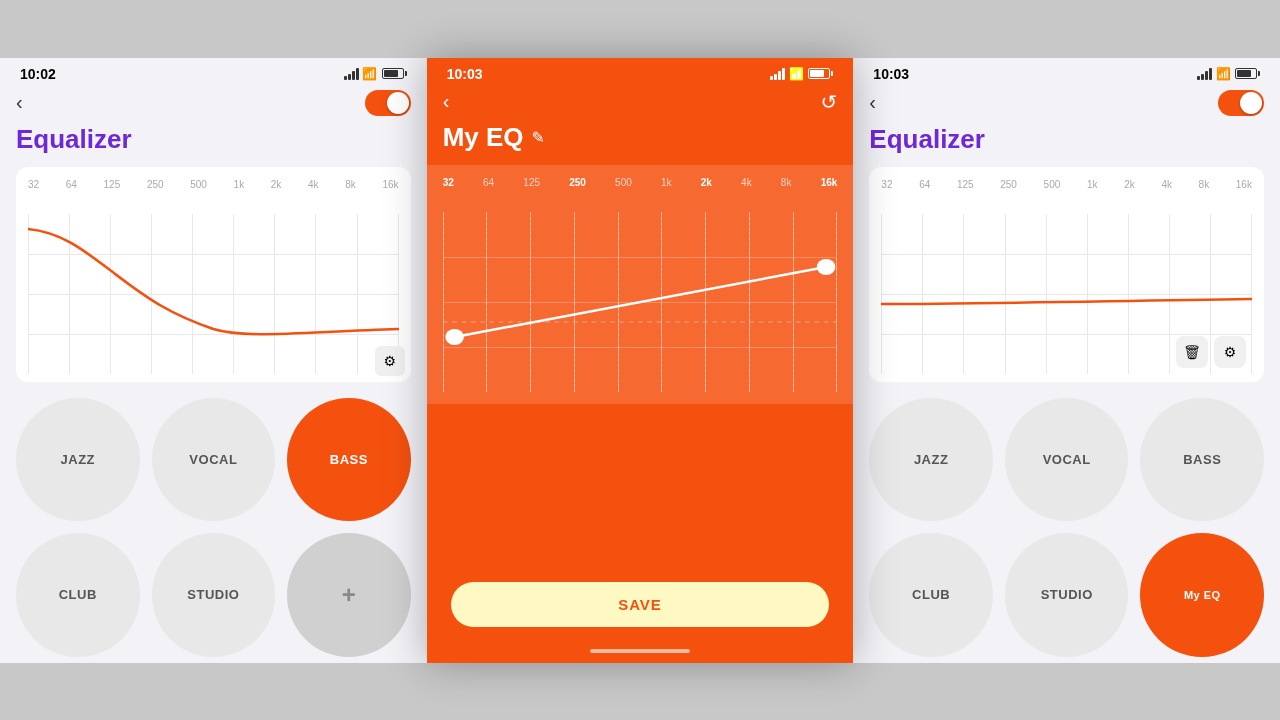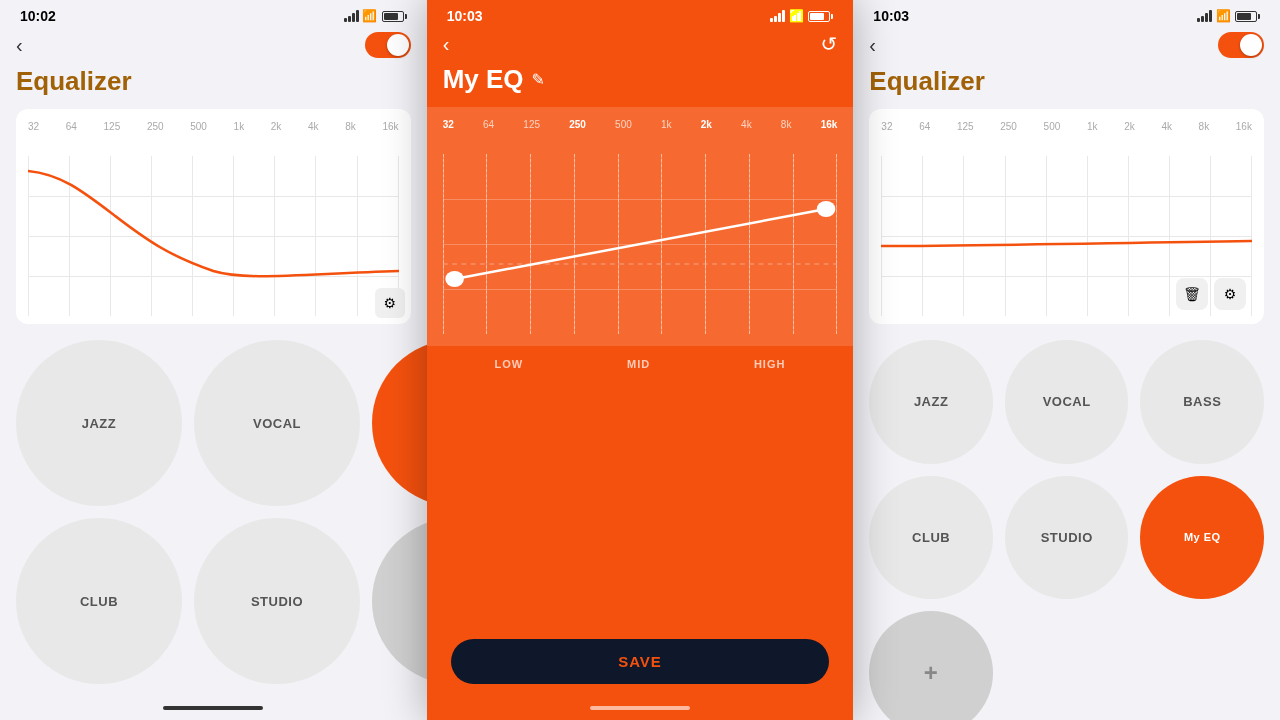--- a/index.html
+++ b/index.html
@@ -11,21 +11,21 @@
       justify-content: center;
       align-items: center;
       font-family: -apple-system, BlinkMacSystemFont, 'Helvetica Neue', sans-serif;
       overflow: hidden;
     }
 
     .screens-container {
       display: flex;
       gap: 0;
       align-items: stretch;
-      height: 720px;
+      height: 605px;
       width: 1280px;
     }
 
     
     .phone {
       flex: 1;
       background: #f2f2f7;
       display: flex;
       flex-direction: column;
       position: relative;
@@ -119,21 +119,21 @@
     .phone.middle .back-btn { color: white; }
 
     .nav-title-row {
       display: flex;
       align-items: center;
       padding: 0 16px 12px;
     }
     .nav-title {
       font-size: 26px;
       font-weight: 700;
-      color: #a16207;
+      color: #6d28d9;
     }
     .phone.middle .nav-title { color: white; }
 
     .edit-icon {
       margin-left: 8px;
       font-size: 16px;
       color: white;
     }
 
     
@@ -318,21 +318,21 @@
       font-weight: 600;
       color: rgba(255,255,255,0.7);
       letter-spacing: 1px;
     }
 
     .save-btn-container {
       padding: 12px 24px 16px;
     }
     .save-btn {
       width: 100%;
-      background: #0f172a;
+      background: #fef9c3;
       border: none;
       border-radius: 30px;
       padding: 14px;
       font-size: 15px;
       font-weight: 700;
       color: #f5510e;
       letter-spacing: 1px;
       cursor: pointer;
     }
 
@@ -506,25 +506,20 @@
           <line x1="0" y1="110" x2="340" y2="110" stroke="rgba(255,255,255,0.4)" stroke-width="1" stroke-dasharray="4,4"></line>
 
           <line x1="10" y1="125" x2="330" y2="55" stroke="white" stroke-width="2.5" stroke-linecap="round"></line>
 
           <circle cx="10" cy="125" r="8" fill="white"></circle>
           <circle cx="330" cy="55" r="8" fill="white"></circle>
         </svg>
       </div>
     </div>
 
-    <div class="eq-labels-row">
-      <span class="eq-label">LOW</span>
-      <span class="eq-label">MID</span>
-      <span class="eq-label">HIGH</span>
-    </div>
 
     <div style="flex:1;"></div>
 
     <div class="save-btn-container">
       <button class="save-btn">SAVE</button>
     </div>
 
     <div class="home-indicator">
       <div class="home-bar"></div>
     </div>

